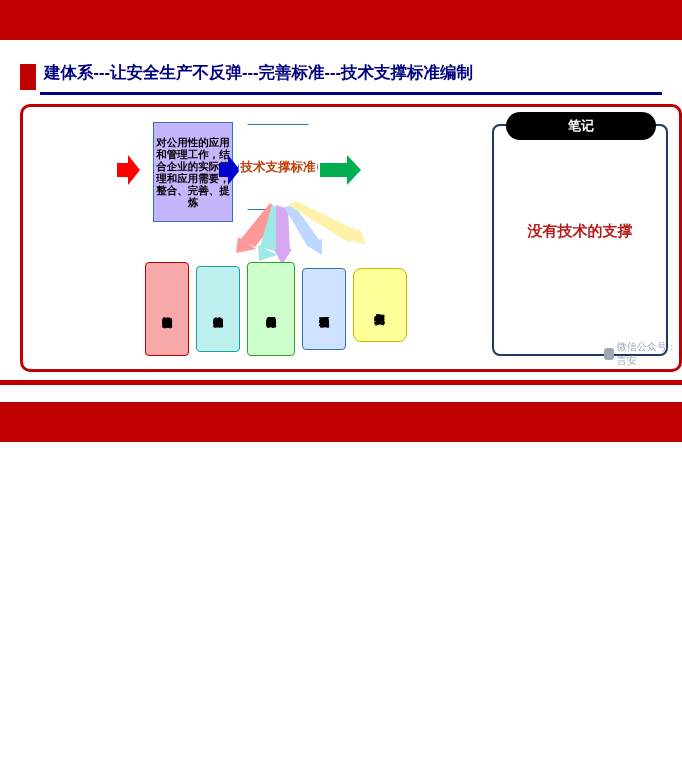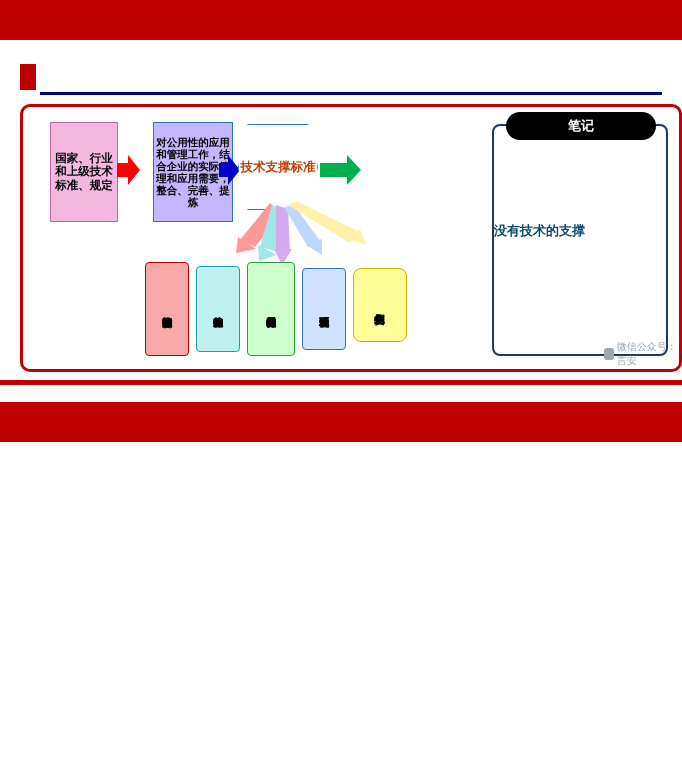--- a/index.html
+++ b/index.html
@@ -15,21 +15,21 @@
 
   .titlewrap{position:absolute;left:20px;width:642px;height:34px;}
   .title-flag{position:absolute;left:0;top:2px;width:16px;height:26px;background:#c00000;}
   .title-bar{position:absolute;left:20px;top:0;width:622px;height:30px;border-bottom:3px solid #000080;}
   .title-text{position:absolute;left:24px;top:0;font-size:16.5px;font-weight:bold;color:#000080;letter-spacing:0px;white-space:nowrap;}
 
   .frame{position:absolute;border:3px solid #c00000;border-radius:10px;background:#ffffff;}
 
   .note-box{position:absolute;border:2px solid #1f3864;border-radius:8px;background:#ffffff;}
   .note-head{position:absolute;left:12px;top:-14px;width:150px;height:28px;border-radius:14px;background:#000000;color:#ffffff;font-size:13px;font-weight:bold;display:flex;align-items:center;justify-content:center;}
-  .note-line{position:absolute;width:100%;font-size:13px;font-weight:bold;color:#0c4a6e;}
+  .note-line{position:absolute;width:100%;text-align:center;font-size:15px;font-weight:bold;color:#b91c1c;}
 
   .shape{position:absolute;display:flex;align-items:center;justify-content:center;text-align:center;font-weight:bold;color:#000000;line-height:1.15;}
 
   .wm{position:absolute;font-size:10px;color:#9aa7b5;display:flex;align-items:center;gap:3px;}
   .wm .dot{width:12px;height:12px;border-radius:3px;background:#9aa7b5;display:inline-block;}
 
   
   .s1-pink{left:50px;top:122px;width:66px;height:98px;background:#f3b7e0;border:1px solid #c060a8;font-size:11.5px;}
   .s1-blue1{left:153px;top:122px;width:78px;height:98px;background:#c4b5fd;border:1px solid #2e74b5;font-size:10.5px;}
   .s1-hex{left:238px;top:124px;width:78px;height:84px;background:#ffffff;border:1px solid #2e74b5;font-size:12.5px;color:#c2410c;
@@ -54,25 +54,25 @@
 <body>
 
 <div class="page">
 
   <div class="slide slide1">
     <div class="topbar"></div>
 
     <div class="titlewrap" style="top:62px;">
       <div class="title-flag"></div>
       <div class="title-bar"></div>
+      <div class="title-text">建体系---让安全生产不反弹---完善标准---技术支撑标准编制</div>
     </div>
 
     <div class="frame" style="left:20px;top:104px;width:656px;height:262px;"></div>
 
-    <div class="shape s1-pink">国家、行业和上级技术标准、规定</div>
 
     <div>
       <div class="arrow ar-red" style="left:117px;top:163px;width:12px;height:14px;"></div>
       <div class="arrow-head" style="left:128px;top:155px;border-top:15px solid transparent;border-bottom:15px solid transparent;border-left:12px solid #ff0000;"></div>
     </div>
 
     <div class="shape s1-blue1">对公用性的应用和管理工作，结合企业的实际管理和应用需要，整合、完善、提炼</div>
 
     <div>
       <div class="arrow ar-blue" style="left:219px;top:163px;width:10px;height:14px;"></div>

